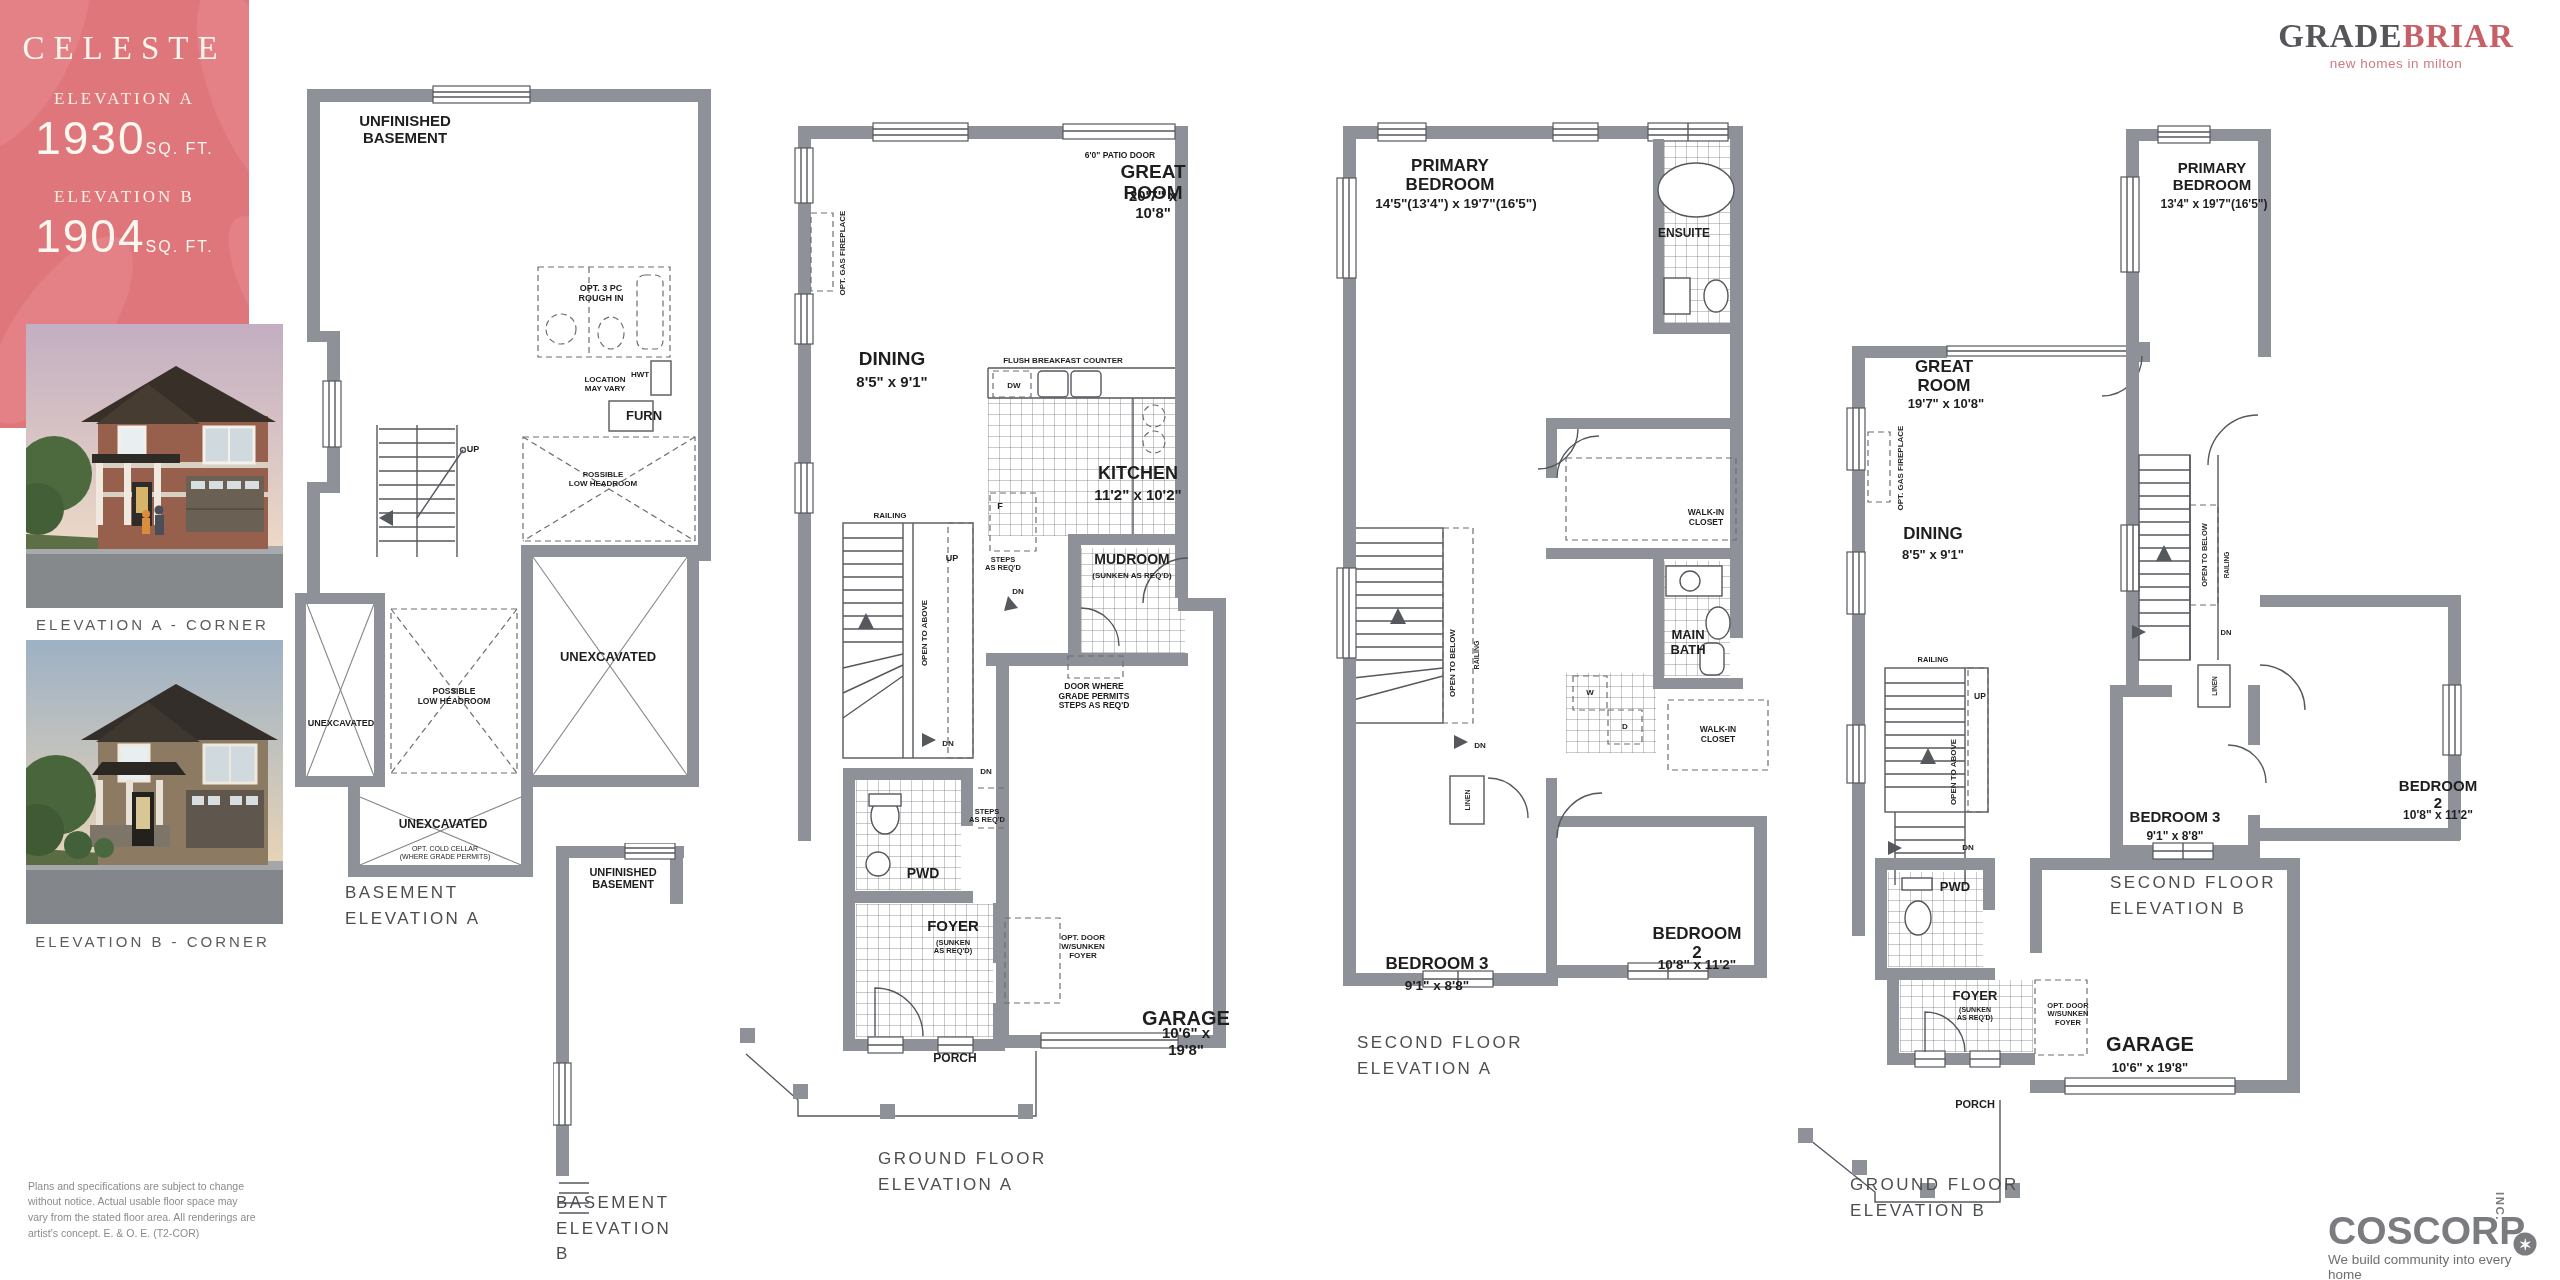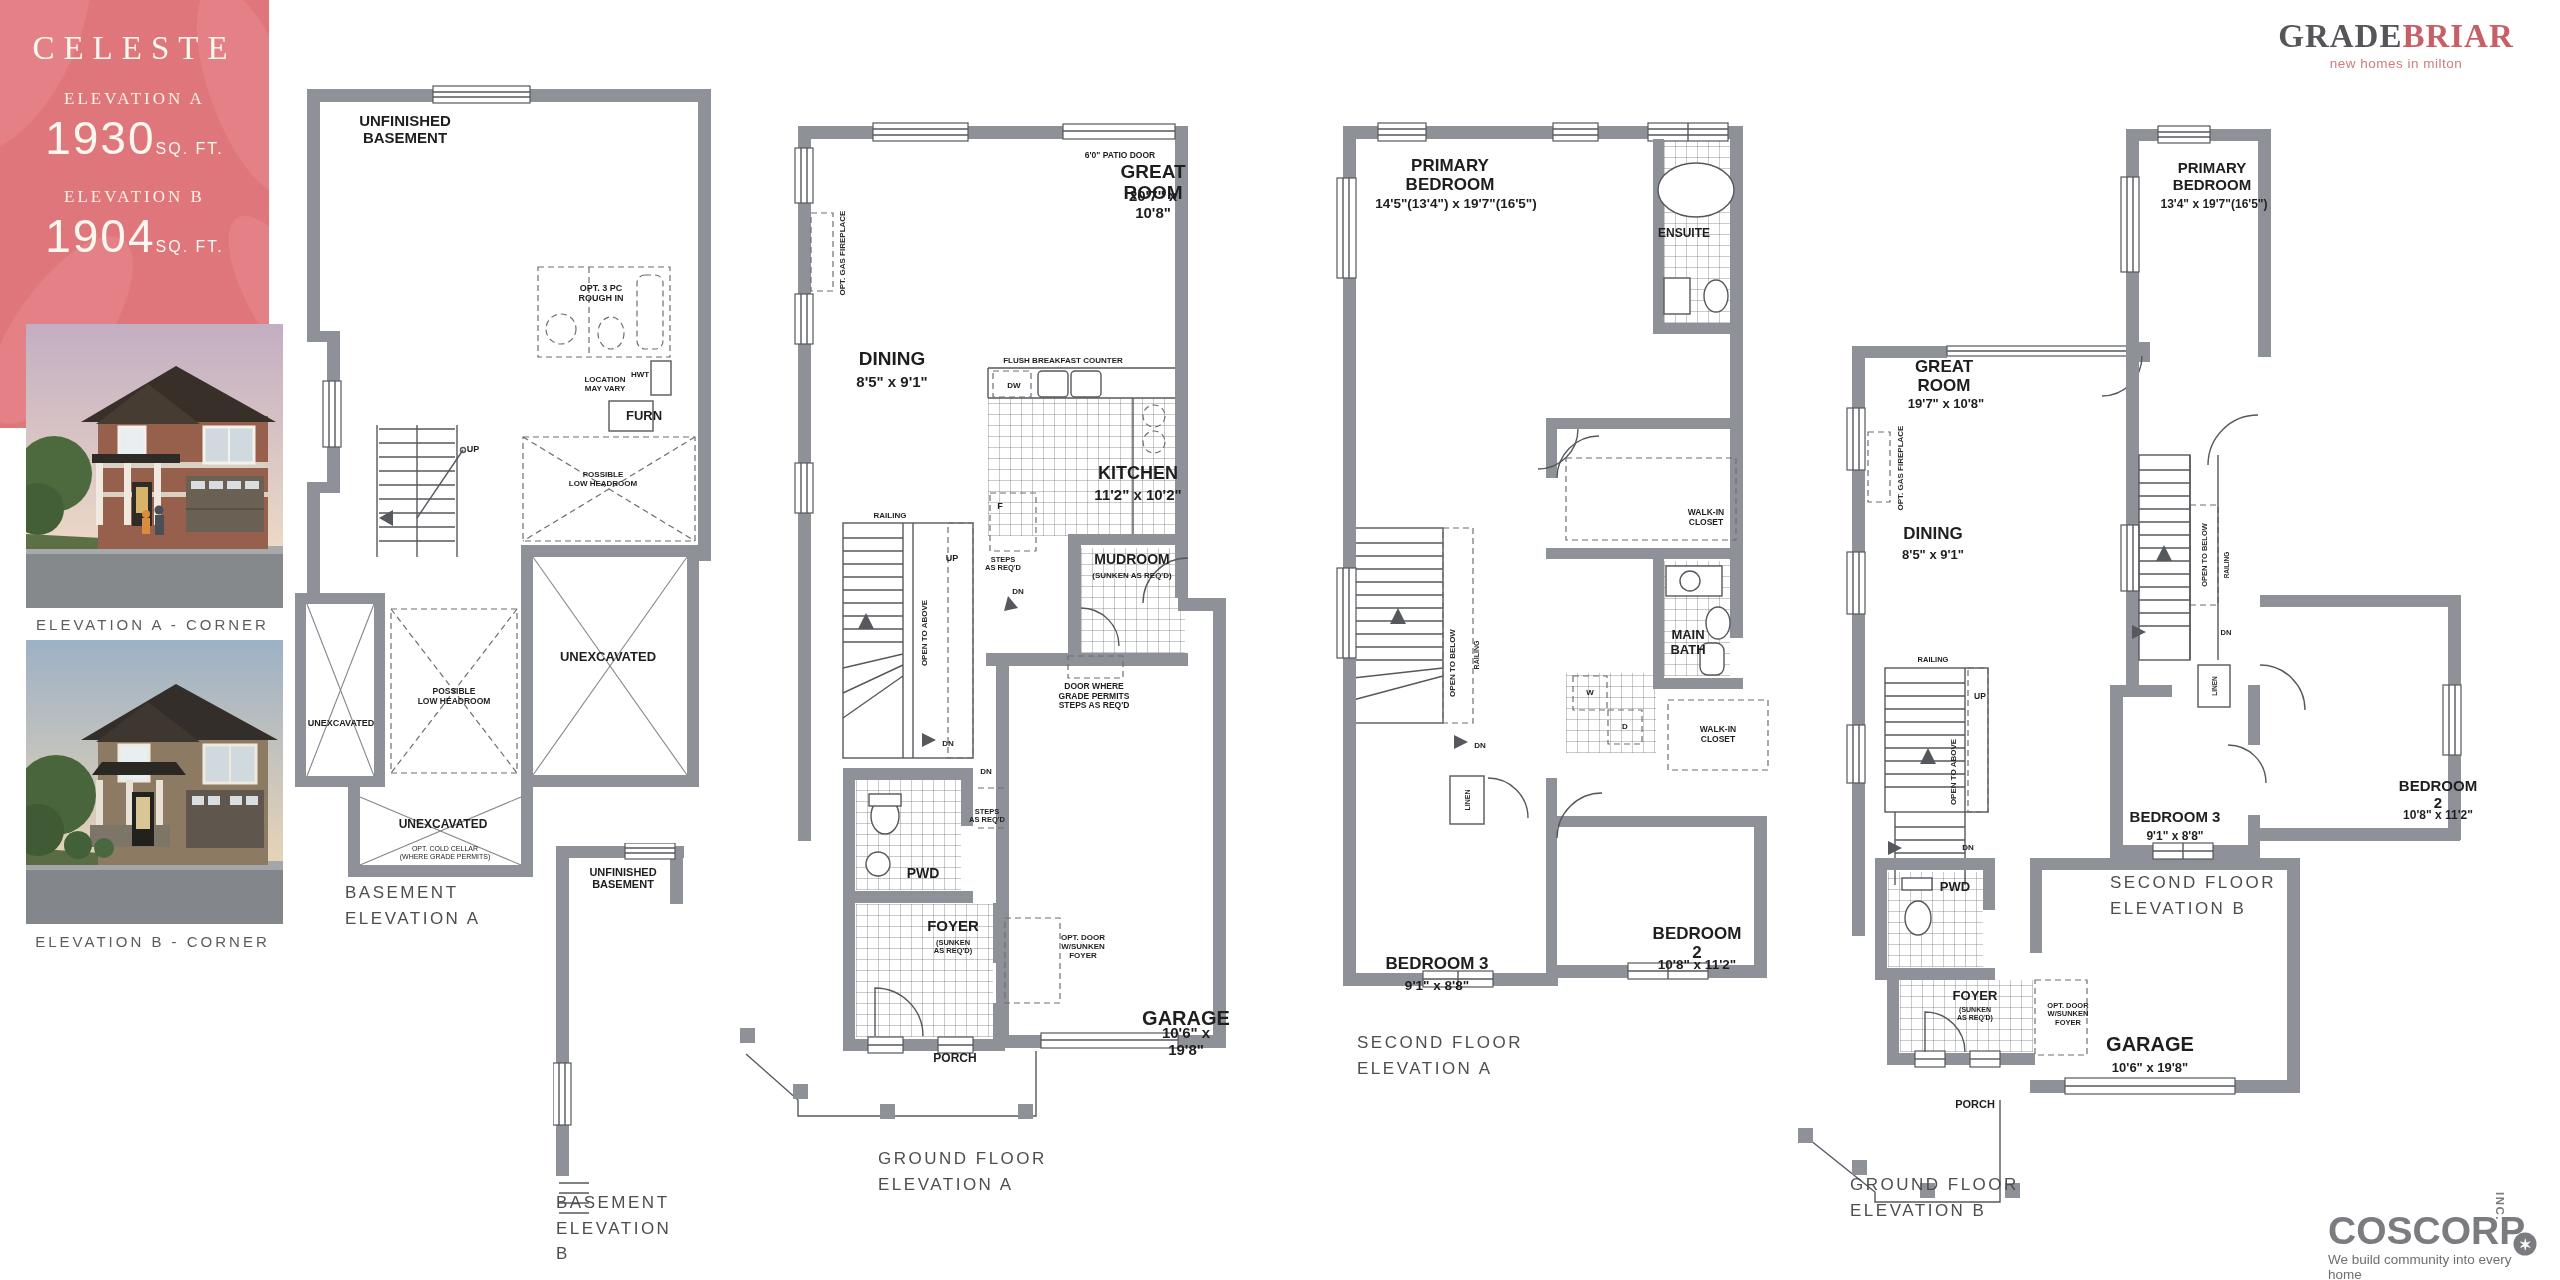--- a/index.html
+++ b/index.html
@@ -1,20 +1,20 @@
 <!DOCTYPE html>
 <html><head>
 <meta charset="utf-8">
 <style>
   html,body{margin:0;padding:0;background:#fff;}
   .page{position:relative;width:2560px;height:1280px;background:#fff;overflow:hidden;
         font-family:"Liberation Sans",sans-serif;}
 
   
-  .hero{position:absolute;left:0;top:0;width:269px;height:428px;background:#df767b;overflow:hidden;}
+  .hero{position:absolute;left:0;top:0;width:249px;height:428px;background:#df767b;overflow:hidden;}
   .hero svg{position:absolute;left:0;top:0;}
   .hero-inner{position:relative;text-align:center;color:#faf4ea;}
   .model-name{margin-top:30px;font-family:"Liberation Serif",serif;font-size:33px;font-weight:normal;
               letter-spacing:9px;color:#fbf6ee;}
   .elev-label{margin-top:22px;font-family:"Liberation Serif",serif;font-size:17px;letter-spacing:3px;color:#fbf2e6;}
   .sqft{margin-top:2px;color:#fcf7ef;}
   .sqft .num{font-size:46px;font-weight:300;letter-spacing:2px;}
   .sqft .unit{font-size:16px;letter-spacing:2px;}
 
   
@@ -154,20 +154,21 @@
       <rect x="166" y="156" width="12" height="9" fill="#d8dde0"></rect>
         <rect x="182" y="156" width="12" height="9" fill="#d8dde0"></rect>
       <rect x="204" y="156" width="12" height="9" fill="#d8dde0"></rect>
         <rect x="220" y="156" width="12" height="9" fill="#d8dde0"></rect>
       <circle cx="52" cy="205" r="14" fill="#42603a"></circle>
         <circle cx="78" cy="208" r="10" fill="#4a683f"></circle>
     </svg>
   </div>
   <div class="render-cap" style="left:0;top:933px;">ELEVATION B - CORNER</div>
 
+  <p class="disclaimer">Plans and specifications are subject to change without notice. Actual usable floor space may vary from the stated floor area. All renderings are artist's concept. E. &amp; O. E. (T2-COR)</p>
 
   <div class="brand">
     <div class="nm"><span class="p1">GRADE</span><span class="p2">BRIAR</span></div>
     <div class="tag">new homes in milton</div>
   </div>
 
   <div class="plan" style="left:293px;top:85px;width:432px;height:830px;">
     <svg width="432" height="830" viewBox="0 0 432 830">
       <rect class="w" x="14" y="4" width="404" height="13"></rect>
       <rect class="w" x="405" y="4" width="13" height="472"></rect>

